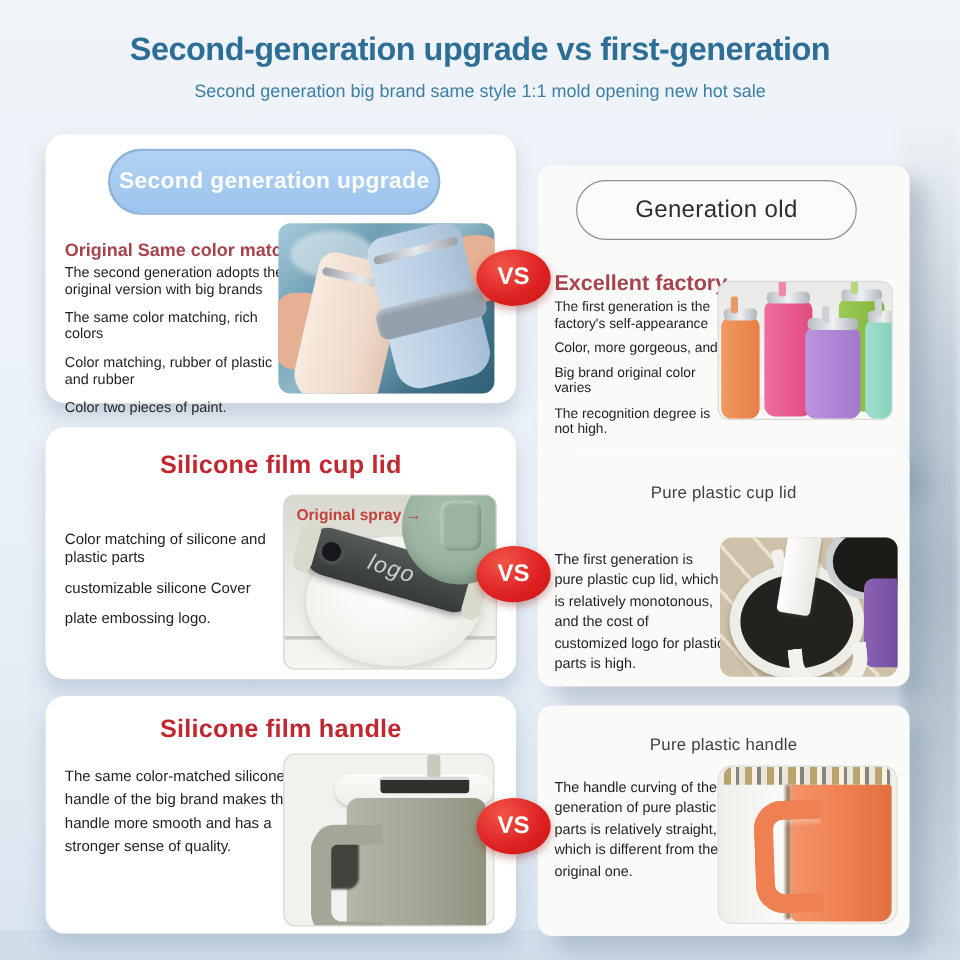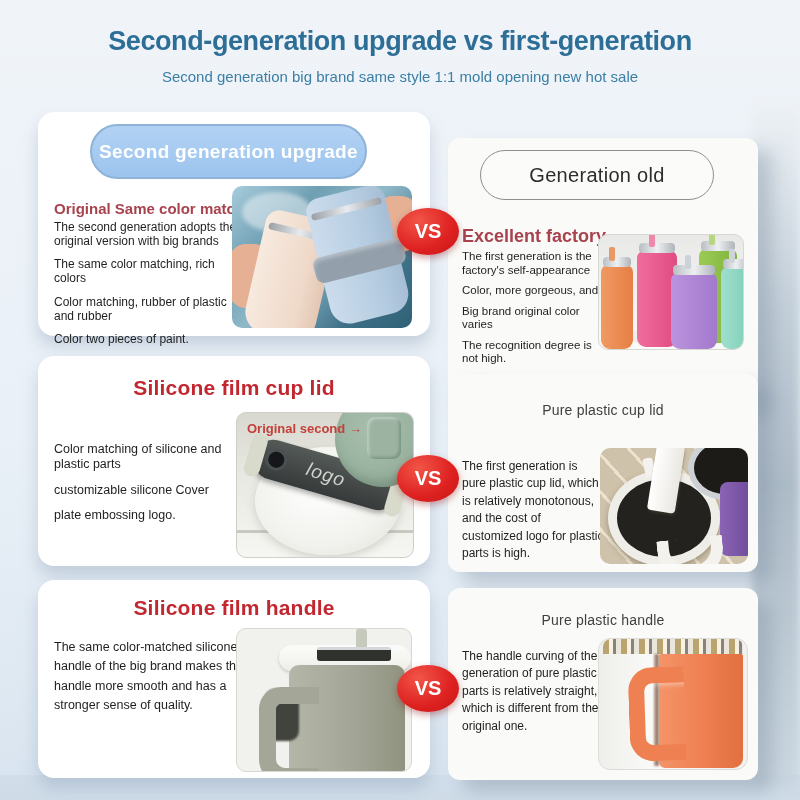--- a/index.html
+++ b/index.html
@@ -242,21 +242,21 @@
 
   <div class="card card-left r2l">
     <div class="row-title-red">Silicone film cup lid</div>
     <div class="body-copy b-r2l">
       <p>Color matching of silicone and plastic parts</p>
       <p>customizable silicone Cover</p>
       <p>plate embossing logo.</p>
     </div>
     <div class="photo p3">
       <div class="orig-label">
-        <span>Original second</span>
+        <span>Original spray</span>
         <span>→</span>
       </div>
       <div class="table-line"></div>
       <div class="lid-ellipse"></div>
       <div class="logo-plate">
         <div class="endcap" style="left:-6px;"></div>
         <div class="endcap" style="right:-6px;"></div>
         <div class="hole"></div>
         <span class="logo-text">logo</span>
       </div>

